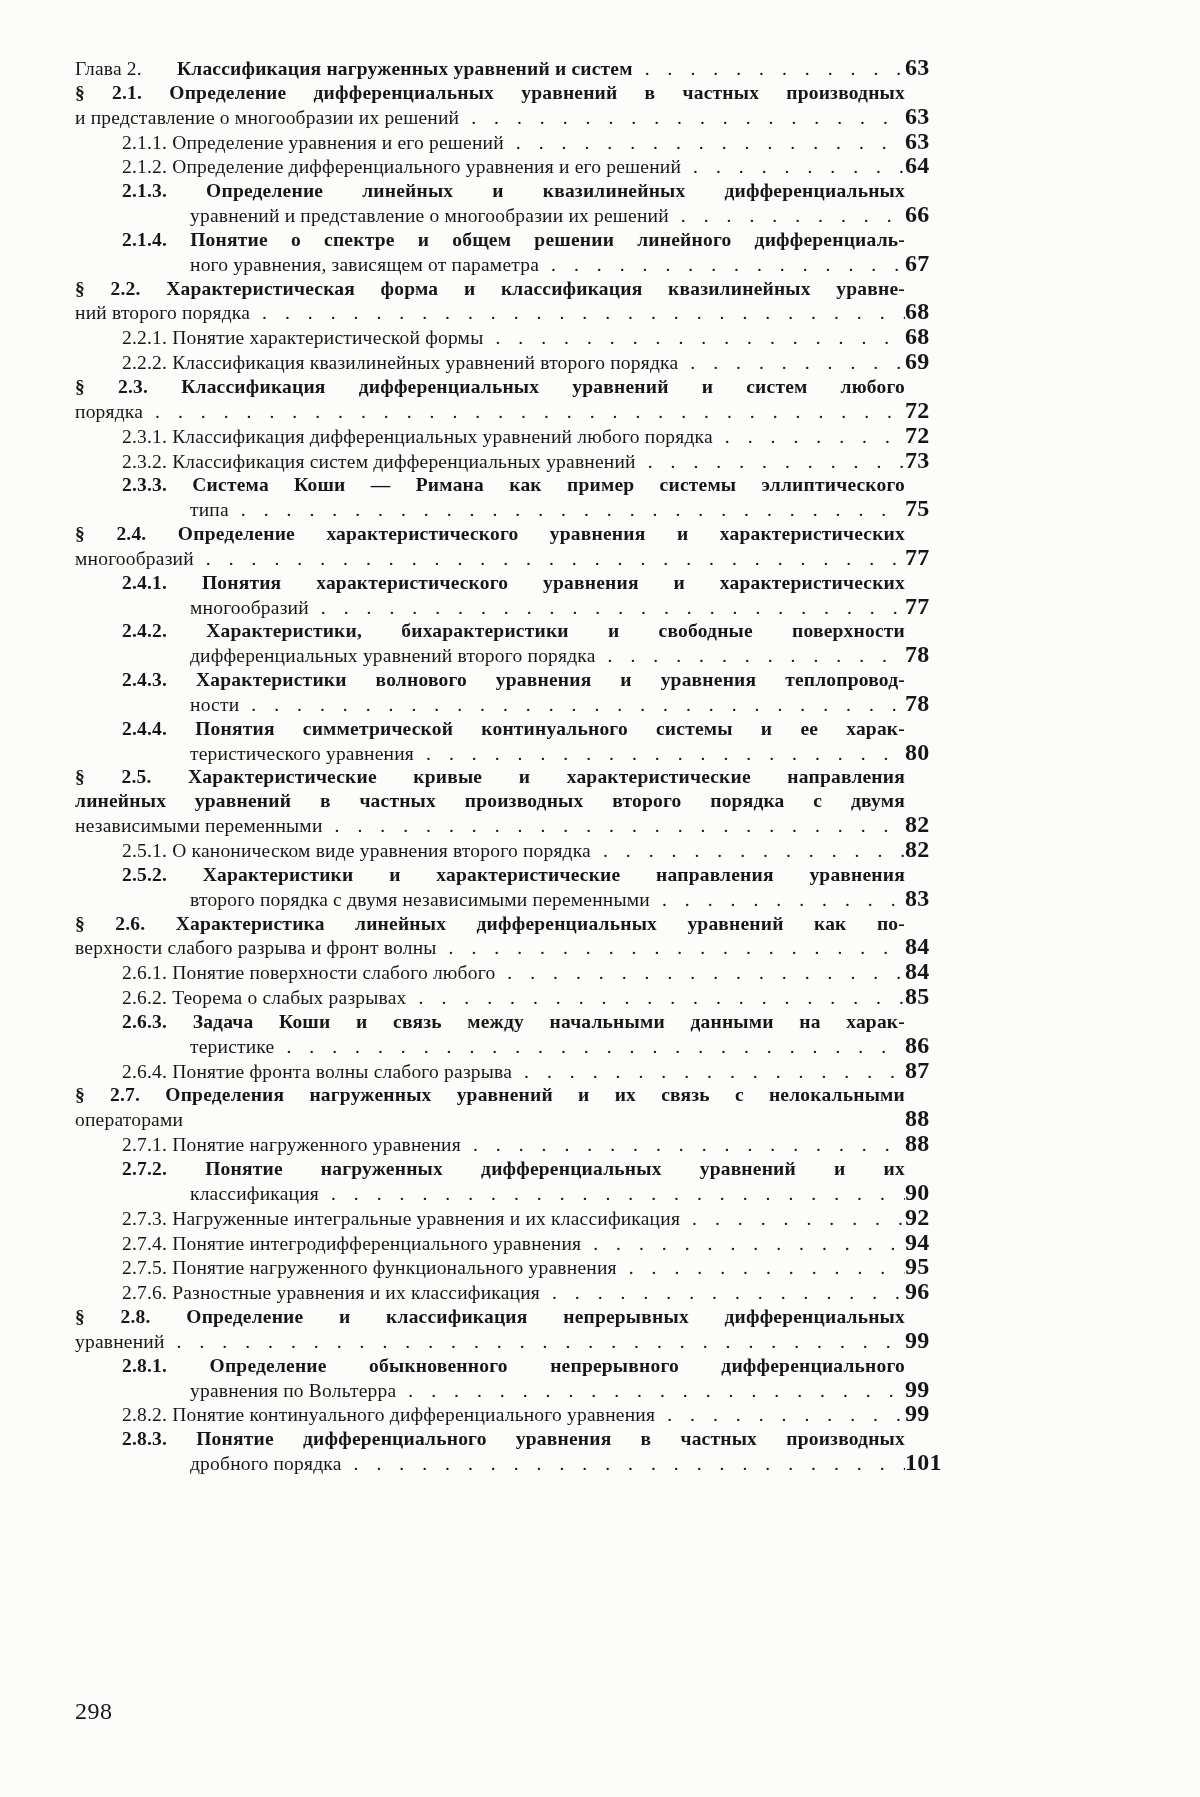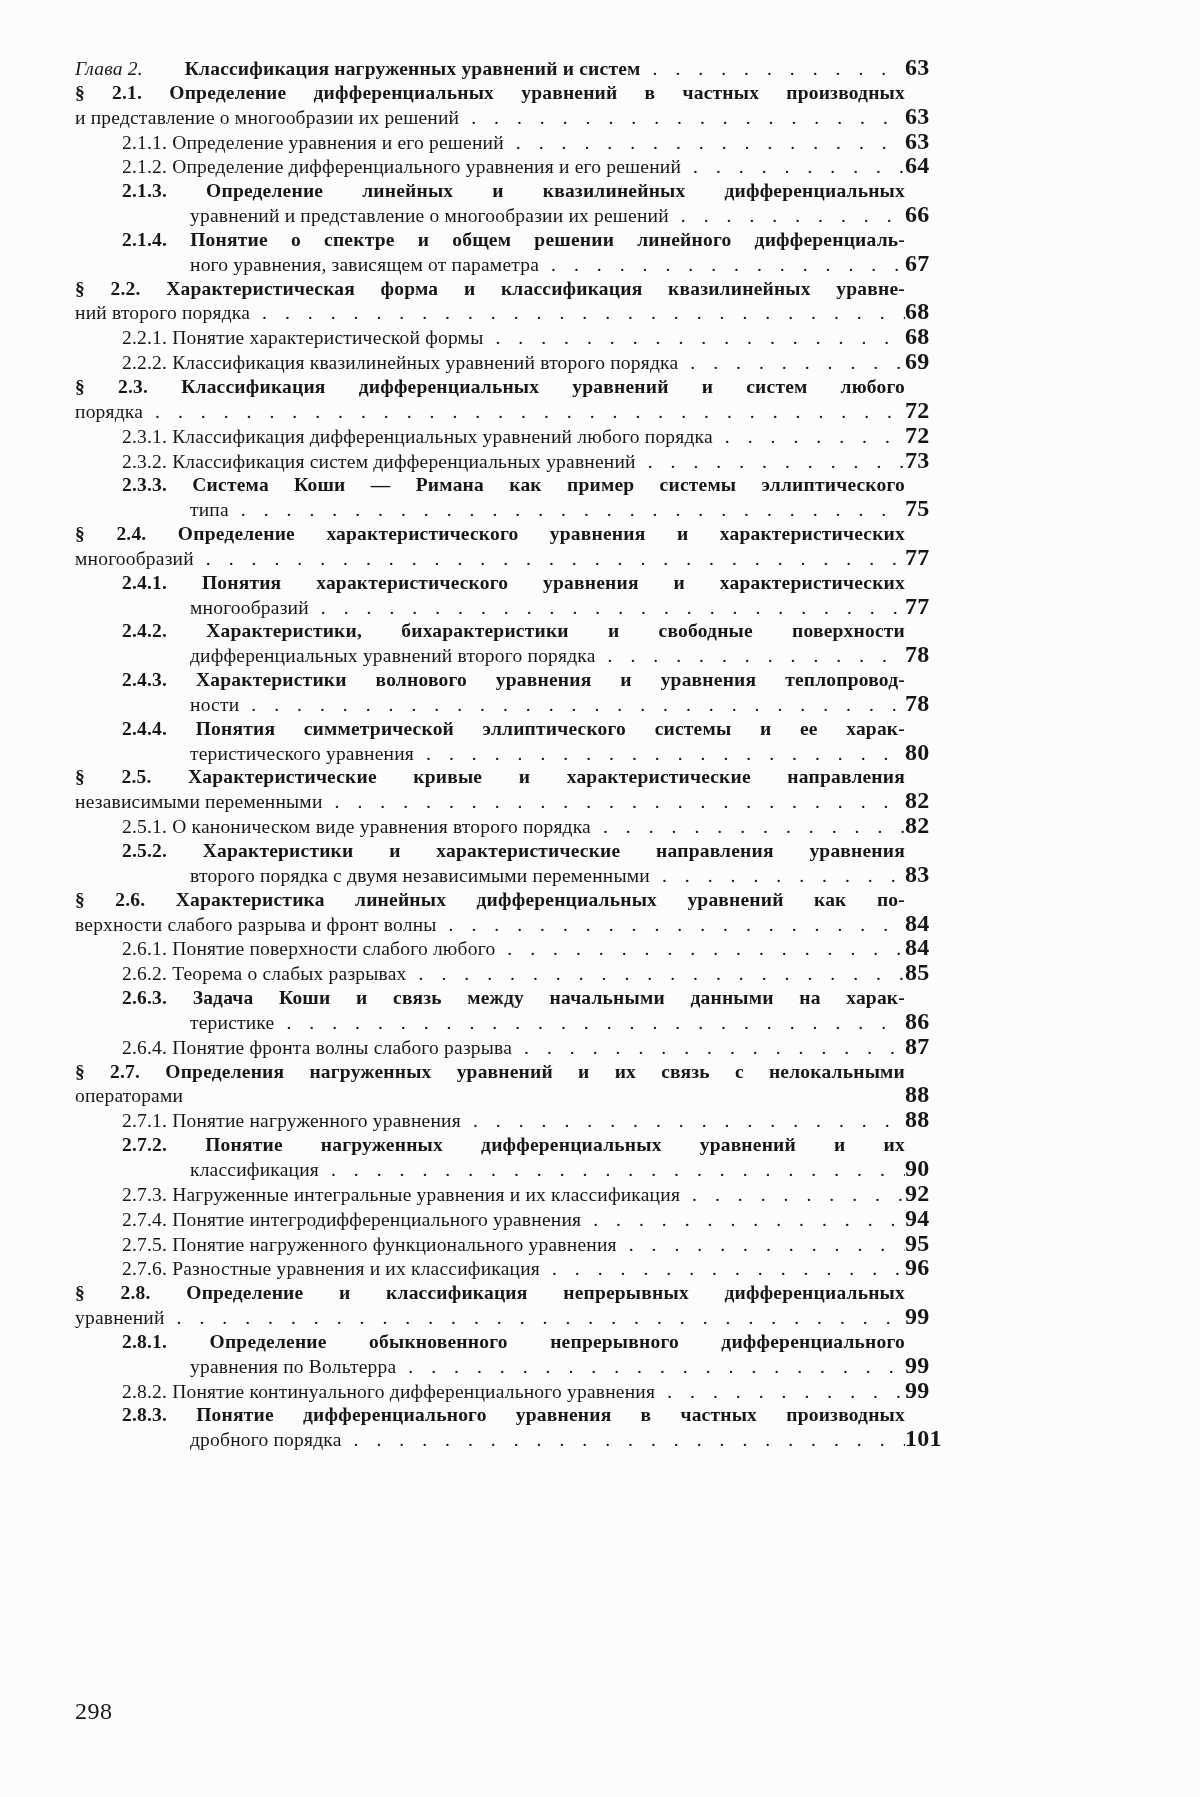--- a/index.html
+++ b/index.html
@@ -50,22 +50,21 @@
     padding-left: 12px;
     min-width: 0;
   }
   .page {
     width: 73px;
     min-width: 73px;
     font-size: 24px;
     font-weight: bold;
   }
   .pre {
-    font-style: italic;
-    margin-right: 14px;
+    margin-right: 7px;
     text-align: center;
   }
   .bold { font-weight: bold; margin-left: 28px; }
   .footer {
     position: absolute;
     left: 75px;
     top: 1698px;
     font-size: 24px;
     letter-spacing: 0.5px;
   }
@@ -194,30 +193,34 @@
       <div class="row ind1 just">
         <span class="txt"><span>2.4.3. Характеристики волнового уравнения и уравнения теплопровод-</span></span>
         <span class="page"></span>
       </div>
       <div class="row ind2">
         <span class="txt"><span>ности</span></span>
         <span class="leader">................................................................................</span>
         <span class="page">78</span>
       </div>
       <div class="row ind1 just">
-        <span class="txt"><span>2.4.4. Понятия симметрической эллиптического системы и ее харак-</span></span>
+        <span class="txt"><span>2.4.4. Понятия симметрической континуального системы и ее харак-</span></span>
         <span class="page"></span>
       </div>
       <div class="row ind2">
         <span class="txt"><span>теристического уравнения</span></span>
         <span class="leader">................................................................................</span>
         <span class="page">80</span>
       </div>
       <div class="row ind0 just">
         <span class="txt"><span>§ 2.5. Характеристические кривые и характеристические направления</span></span>
+        <span class="page"></span>
+      </div>
+      <div class="row ind0 just">
+        <span class="txt"><span>линейных уравнений в частных производных второго порядка с двумя</span></span>
         <span class="page"></span>
       </div>
       <div class="row ind0">
         <span class="txt"><span>независимыми переменными</span></span>
         <span class="leader">................................................................................</span>
         <span class="page">82</span>
       </div>
       <div class="row ind1">
         <span class="txt"><span>2.5.1. О каноническом виде уравнения второго порядка</span></span>
         <span class="leader">................................................................................</span>

